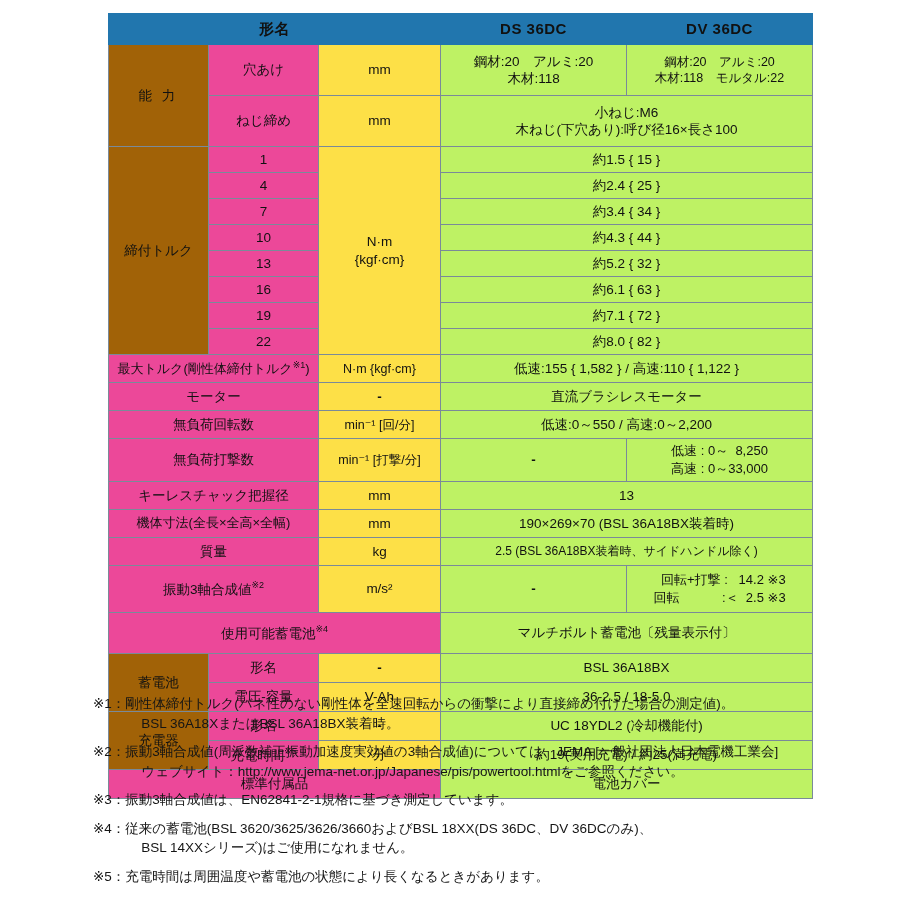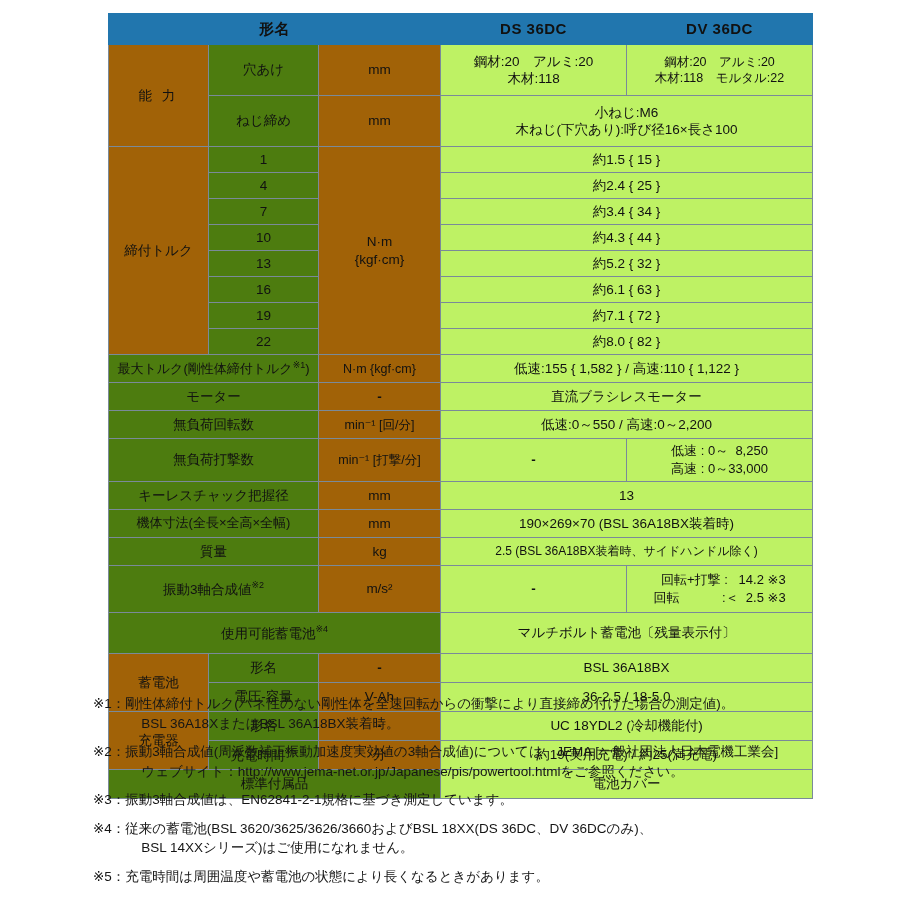--- a/index.html
+++ b/index.html
@@ -47,28 +47,28 @@
     color: #ffffff;
     font-weight: bold;
     font-size: 15px;
     height: 26px;
     letter-spacing: .5px;
     border-color: #2176ae !important;
   }
 
   
   .lbl {
-    background: #4d7c0f;
+    background: #ec4899;
   }
   .lbl-left {
     text-align: left;
     padding-left: 8px;
   }
   .unit {
-    background: #a16207;
+    background: #fde047;
     margin-left: 12px;
   }
   .val {
     background: #bef264;
   }
 
   .nowrap { white-space: nowrap; }
 
   .two-line { line-height: 1.3; }
 

